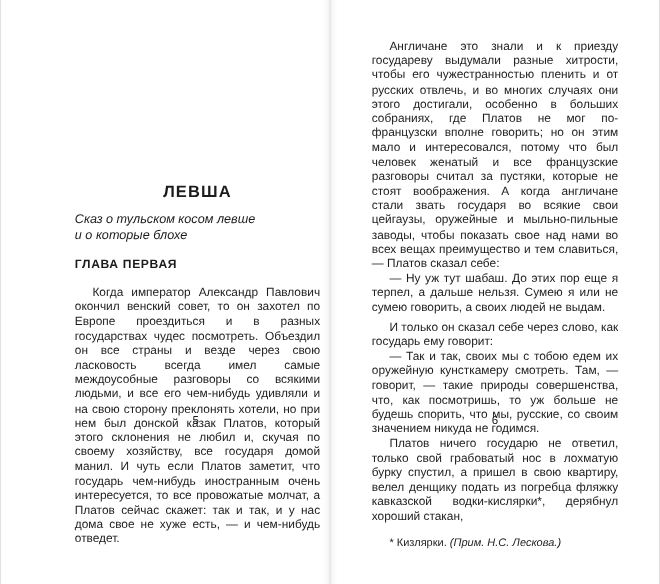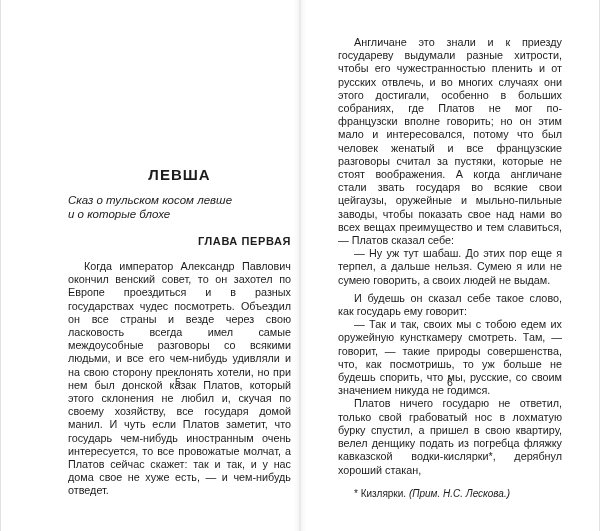--- a/index.html
+++ b/index.html
@@ -67,21 +67,21 @@
     font-size: 11.5px;
     line-height: 14px;
     text-align: left;
     margin-bottom: 14px;
   }
   .chapter {
     margin: 0 0 13px 0;
     font-size: 11px;
     font-weight: bold;
     letter-spacing: 0.6px;
-    text-align: right;
+    text-align: left;
   }
   p.body {
     margin: 0;
     font-size: 10.8px;
     line-height: 13.2px;
     text-align: justify;
     text-indent: 16px;
   }
   p.body.spaced {
     margin-top: 5px;
@@ -122,21 +122,21 @@
     </div>
     <div class="page-num">5</div>
   </div>
 
   <div class="gutter"></div>
 
   <div class="page page-right">
     <div class="text-col right-col">
       <p class="body">Англичане это знали и к приезду государеву выдумали разные хитрости, чтобы его чужестранностью пленить и от русских отвлечь, и во многих случаях они этого достигали, особенно в больших собраниях, где Платов не мог по-французски вполне говорить; но он этим мало и интересовался, потому что был человек женатый и все французские разговоры считал за пустяки, которые не стоят воображения. А когда англичане стали звать государя во всякие свои цейгаузы, оружейные и мыльно-пильные заводы, чтобы показать свое над нами во всех вещах преимущество и тем славиться, — Платов сказал себе:</p>
       <p class="body">— Ну уж тут шабаш. До этих пор еще я терпел, а дальше нельзя. Сумею я или не сумею говорить, а своих людей не выдам.</p>
-      <p class="body spaced">И будешь он сказал себе такое слово, как государь ему говорит:</p>
+      <p class="body spaced">И только он сказал себе через слово, как государь ему говорит:</p>
       <p class="body">— Так и так, своих мы с тобою едем их оружейную кунсткамеру смотреть. Там, — говорит, — такие природы совершенства, что, как посмотришь, то уж больше не будешь спорить, что мы, русские, со своим значением никуда не годимся.</p>
       <p class="body">Платов ничего государю не ответил, только свой грабоватый нос в лохматую бурку спустил, а пришел в свою квартиру, велел денщику подать из погребца фляжку кавказской водки-кислярки*, дерябнул хороший стакан,</p>
       <div class="footnote">
         <span>* Кизлярки. </span><span class="italic">(Прим. Н.С. Лескова.)</span>
       </div>
     </div>
     <div class="page-num">6</div>
   </div>
 
 </div>

